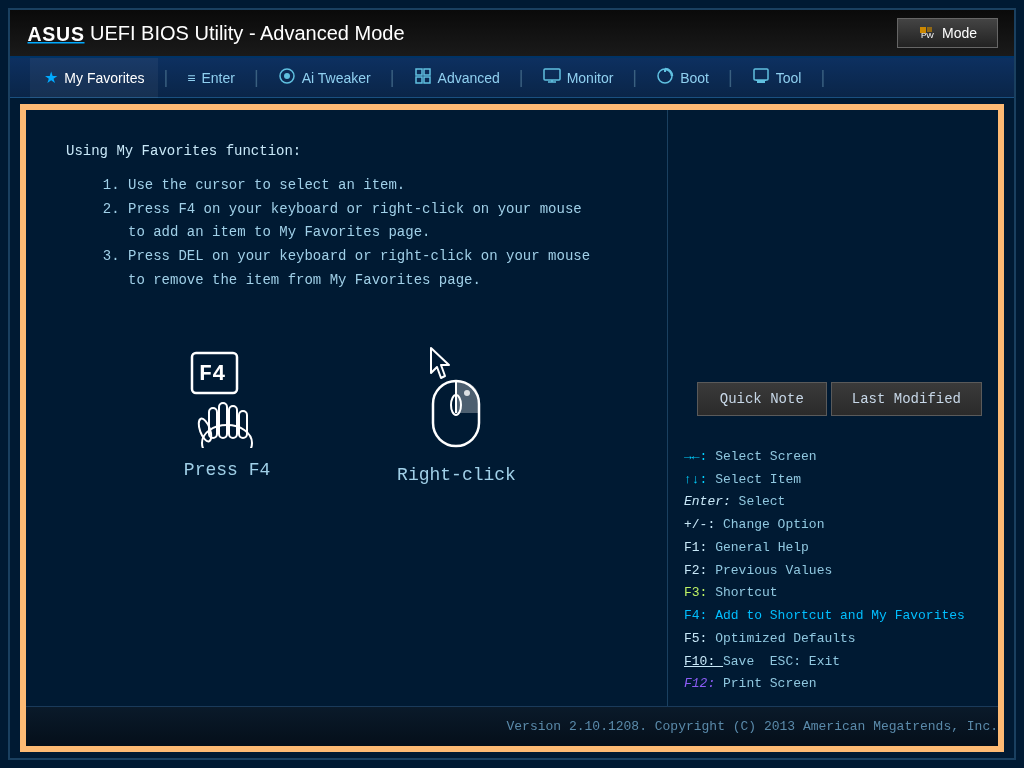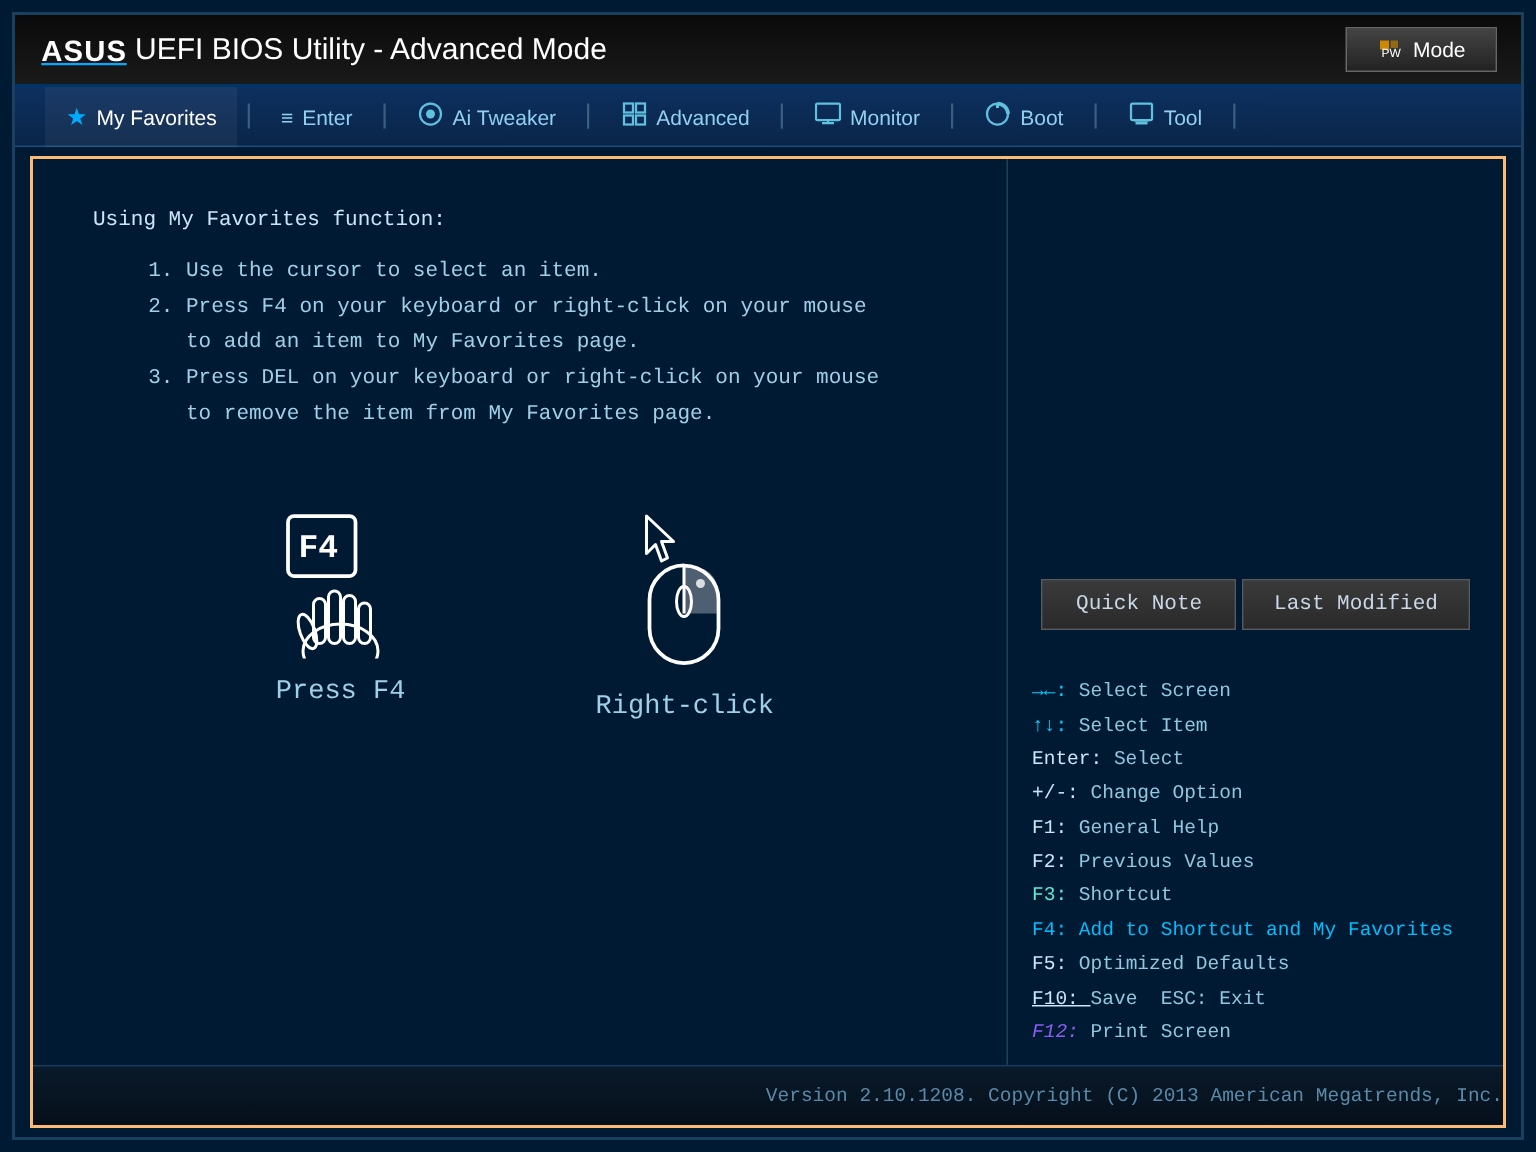--- a/index.html
+++ b/index.html
@@ -117,21 +117,21 @@
     }
 
     #instructions .item {
       padding-left: 20px;
     }
 
     
     #icon-row {
       display: flex;
       justify-content: center;
-      align-items: flex-start;
+      align-items: center;
       gap: 120px;
       margin-top: 50px;
     }
 
     .icon-container {
       display: flex;
       flex-direction: column;
       align-items: center;
       gap: 12px;
     }
@@ -151,21 +151,21 @@
     }
 
     
     #panel-buttons {
       display: flex;
       gap: 4px;
       margin-bottom: 20px;
       margin-top: auto;
       align-self: center;
       width: 100%;
-      justify-content: center;
+      justify-content: flex-end;
     }
 
     .panel-btn {
       background: linear-gradient(180deg, #3a3a3a 0%, #2a2a2a 100%);
       border: 1px solid #5a5a5a;
       color: #c8d8e8;
       padding: 8px 20px;
       font-size: 14px;
       font-family: 'Courier New', Courier, monospace;
       cursor: pointer;
@@ -201,21 +201,21 @@
     
     #outer-frame {
       border: 2px solid #1a4060;
       margin: 8px;
       height: calc(768px - 16px);
       display: flex;
       flex-direction: column;
     }
 
     #content-border {
-      border: 2px solid #fdba74;
+      border: 6px solid #fdba74;
       margin: 6px 10px;
       flex: 1;
       display: flex;
       flex-direction: column;
     }
   </style>
 </head>
 <body>
 
 <div id="outer-frame">
@@ -384,33 +384,33 @@
         </div>
 
         <div id="shortcuts">
           <div>
             <span style="color:#00d0ff;">→←: </span>Select Screen
           </div>
           <div>
             <span style="color:#00d0ff;">↑↓: </span>Select Item
           </div>
           <div>
-            <span style="color:#c8e8f8;">Enter: </span>Select
+            <span style="color:#c8e8f8;font-style:italic;">Enter: </span>Select
           </div>
           <div>
             <span style="color:#c8e8f8;">+/-: </span>Change Option
           </div>
           <div>
             <span style="color:#c8e8f8;">F1: </span>General Help
           </div>
           <div>
             <span style="color:#c8e8f8;">F2: </span>Previous Values
           </div>
           <div>
-            <span style="color:#5eead4;">F3: </span>Shortcut
+            <span style="color:#bef264;">F3: </span>Shortcut
           </div>
           <div style="color:#00bfff;">
             F4: Add to Shortcut and My Favorites
           </div>
           <div>
             <span style="color:#c8e8f8;">F5: </span>Optimized Defaults
           </div>
           <div>
             <span style="color:#c8e8f8;text-decoration:underline;">F10: </span>Save&nbsp; ESC: Exit
           </div>

